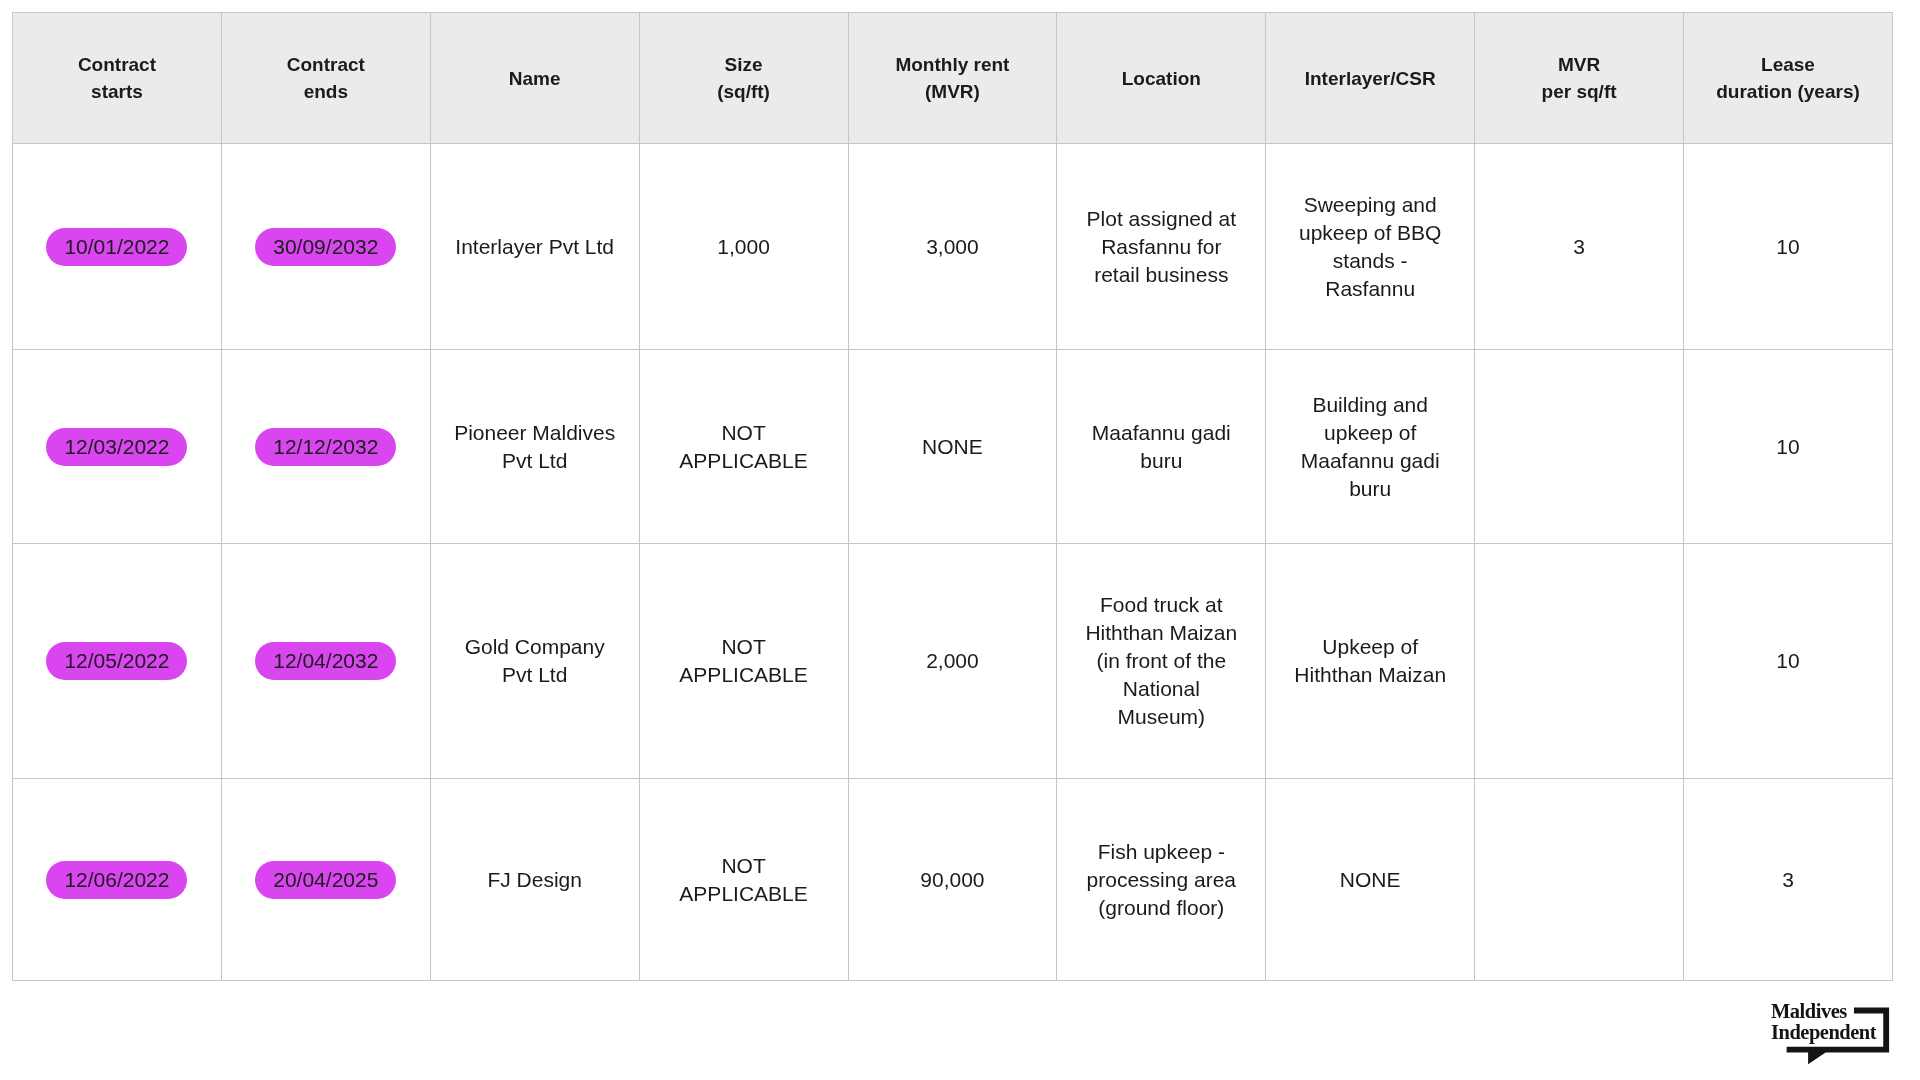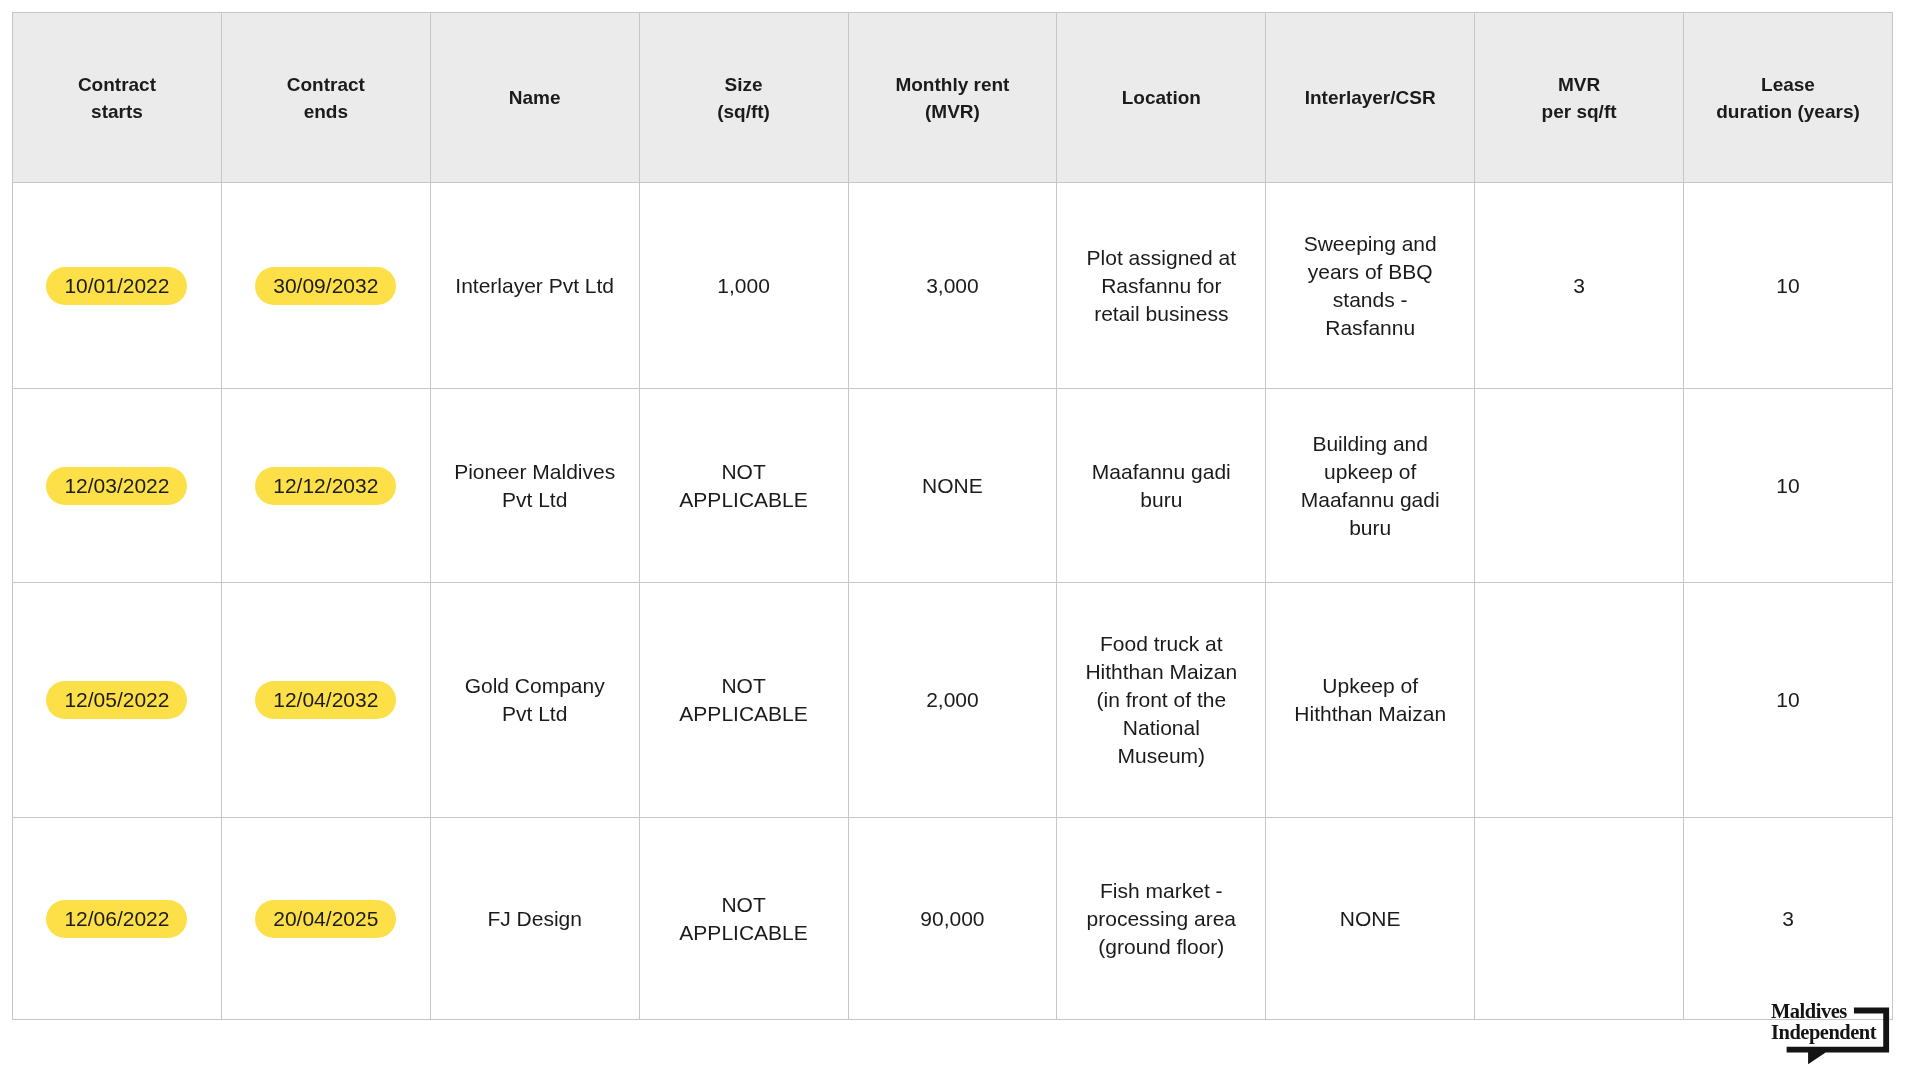--- a/index.html
+++ b/index.html
@@ -16,21 +16,21 @@
     width:1881px;
     border-collapse:collapse;
     table-layout:fixed;
   }
   th,td{
     border:1px solid #c6c6c6;
     text-align:center;
     vertical-align:middle;
     overflow:hidden;
   }
-  thead tr{height:170px;}
+  thead tr{height:131px;}
   th{
     background:#ebebeb;
     font-size:19px;
     font-weight:700;
     line-height:27px;
     white-space:pre-line;
     padding:4px 10px;
   }
   td{
     font-size:21px;
@@ -38,21 +38,21 @@
     padding:8px 23px;
     background:#ffffff;
   }
   tr.r0{height:206px;}
   tr.r1{height:194px;}
   tr.r2{height:235px;}
   tr.r3{height:202px;}
   td.pillcell{padding:8px 6px;}
   .pill{
     display:inline-block;
-    background:#fde047;
+    background:#d946ef;
     border-radius:999px;
     padding:5px 18px;
     white-space:nowrap;
   }
   .logo{
     position:absolute;
     left:1771px;
     top:998px;
     width:122px;
     height:68px;
@@ -89,21 +89,21 @@
     </tr>
   </thead>
   <tbody>
     <tr class="r0">
       <td class="pillcell"><span class="pill">10/01/2022</span></td>
       <td class="pillcell"><span class="pill">30/09/2032</span></td>
       <td>Interlayer Pvt Ltd</td>
       <td>1,000</td>
       <td>3,000</td>
       <td>Plot assigned at Rasfannu for retail business</td>
-      <td>Sweeping and years of BBQ stands - Rasfannu</td>
+      <td>Sweeping and upkeep of BBQ stands - Rasfannu</td>
       <td>3</td>
       <td>10</td>
     </tr>
     <tr class="r1">
       <td class="pillcell"><span class="pill">12/03/2022</span></td>
       <td class="pillcell"><span class="pill">12/12/2032</span></td>
       <td>Pioneer Maldives Pvt Ltd</td>
       <td>NOT APPLICABLE</td>
       <td>NONE</td>
       <td>Maafannu gadi buru</td>
@@ -121,21 +121,21 @@
       <td>Upkeep of Hiththan Maizan</td>
       <td></td>
       <td>10</td>
     </tr>
     <tr class="r3">
       <td class="pillcell"><span class="pill">12/06/2022</span></td>
       <td class="pillcell"><span class="pill">20/04/2025</span></td>
       <td>FJ Design</td>
       <td>NOT APPLICABLE</td>
       <td>90,000</td>
-      <td>Fish market - processing area (ground floor)</td>
+      <td>Fish upkeep - processing area (ground floor)</td>
       <td>NONE</td>
       <td></td>
       <td>3</td>
     </tr>
   </tbody>
 </table>
 
 <div class="logo">
   <svg viewBox="0 0 125 68">
     <path d="M85,9 L121,9 L121,55 L56,55 L38,67 L38,55 L16,55 L16,49 L115,49 L115,15 L85,15 Z" fill="#141414"></path>

